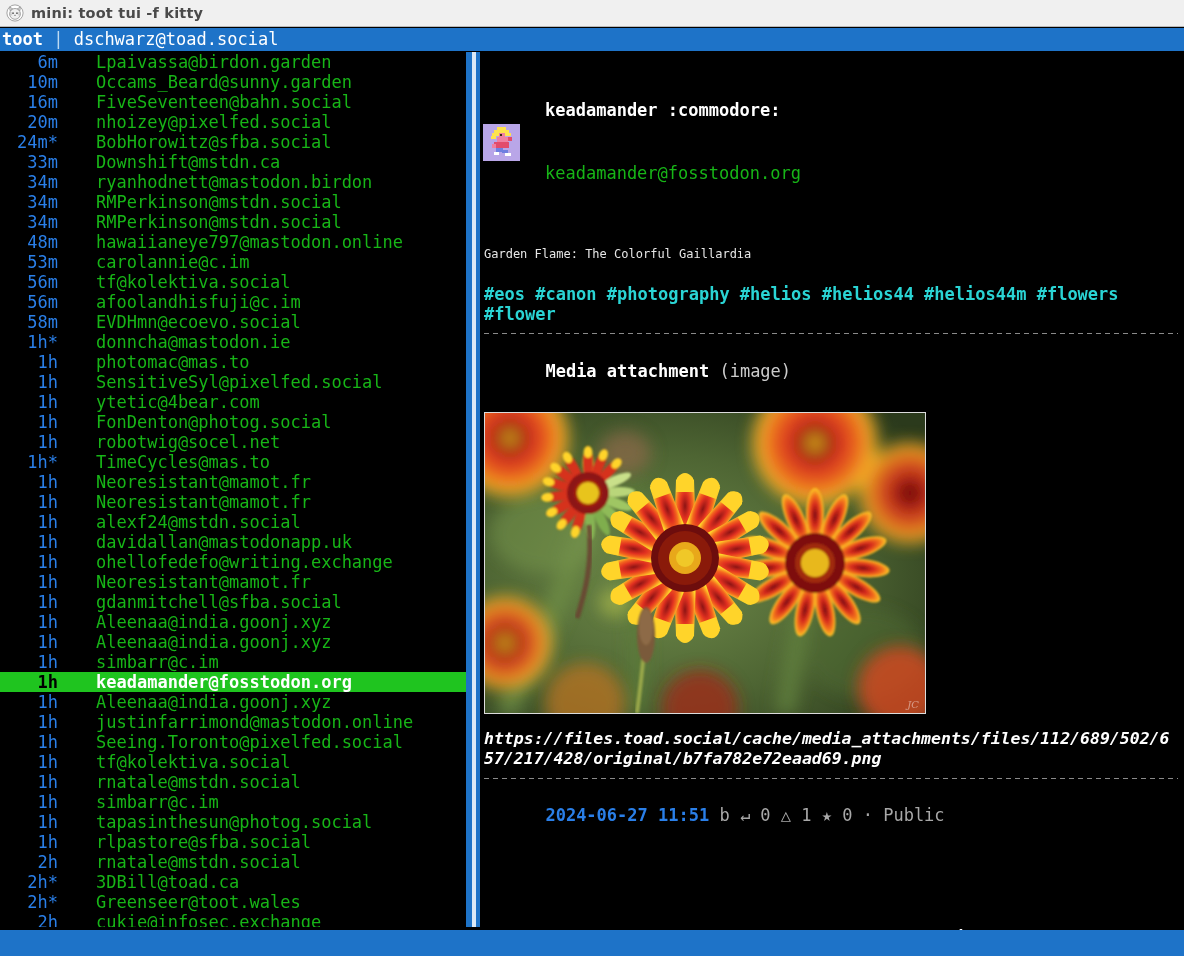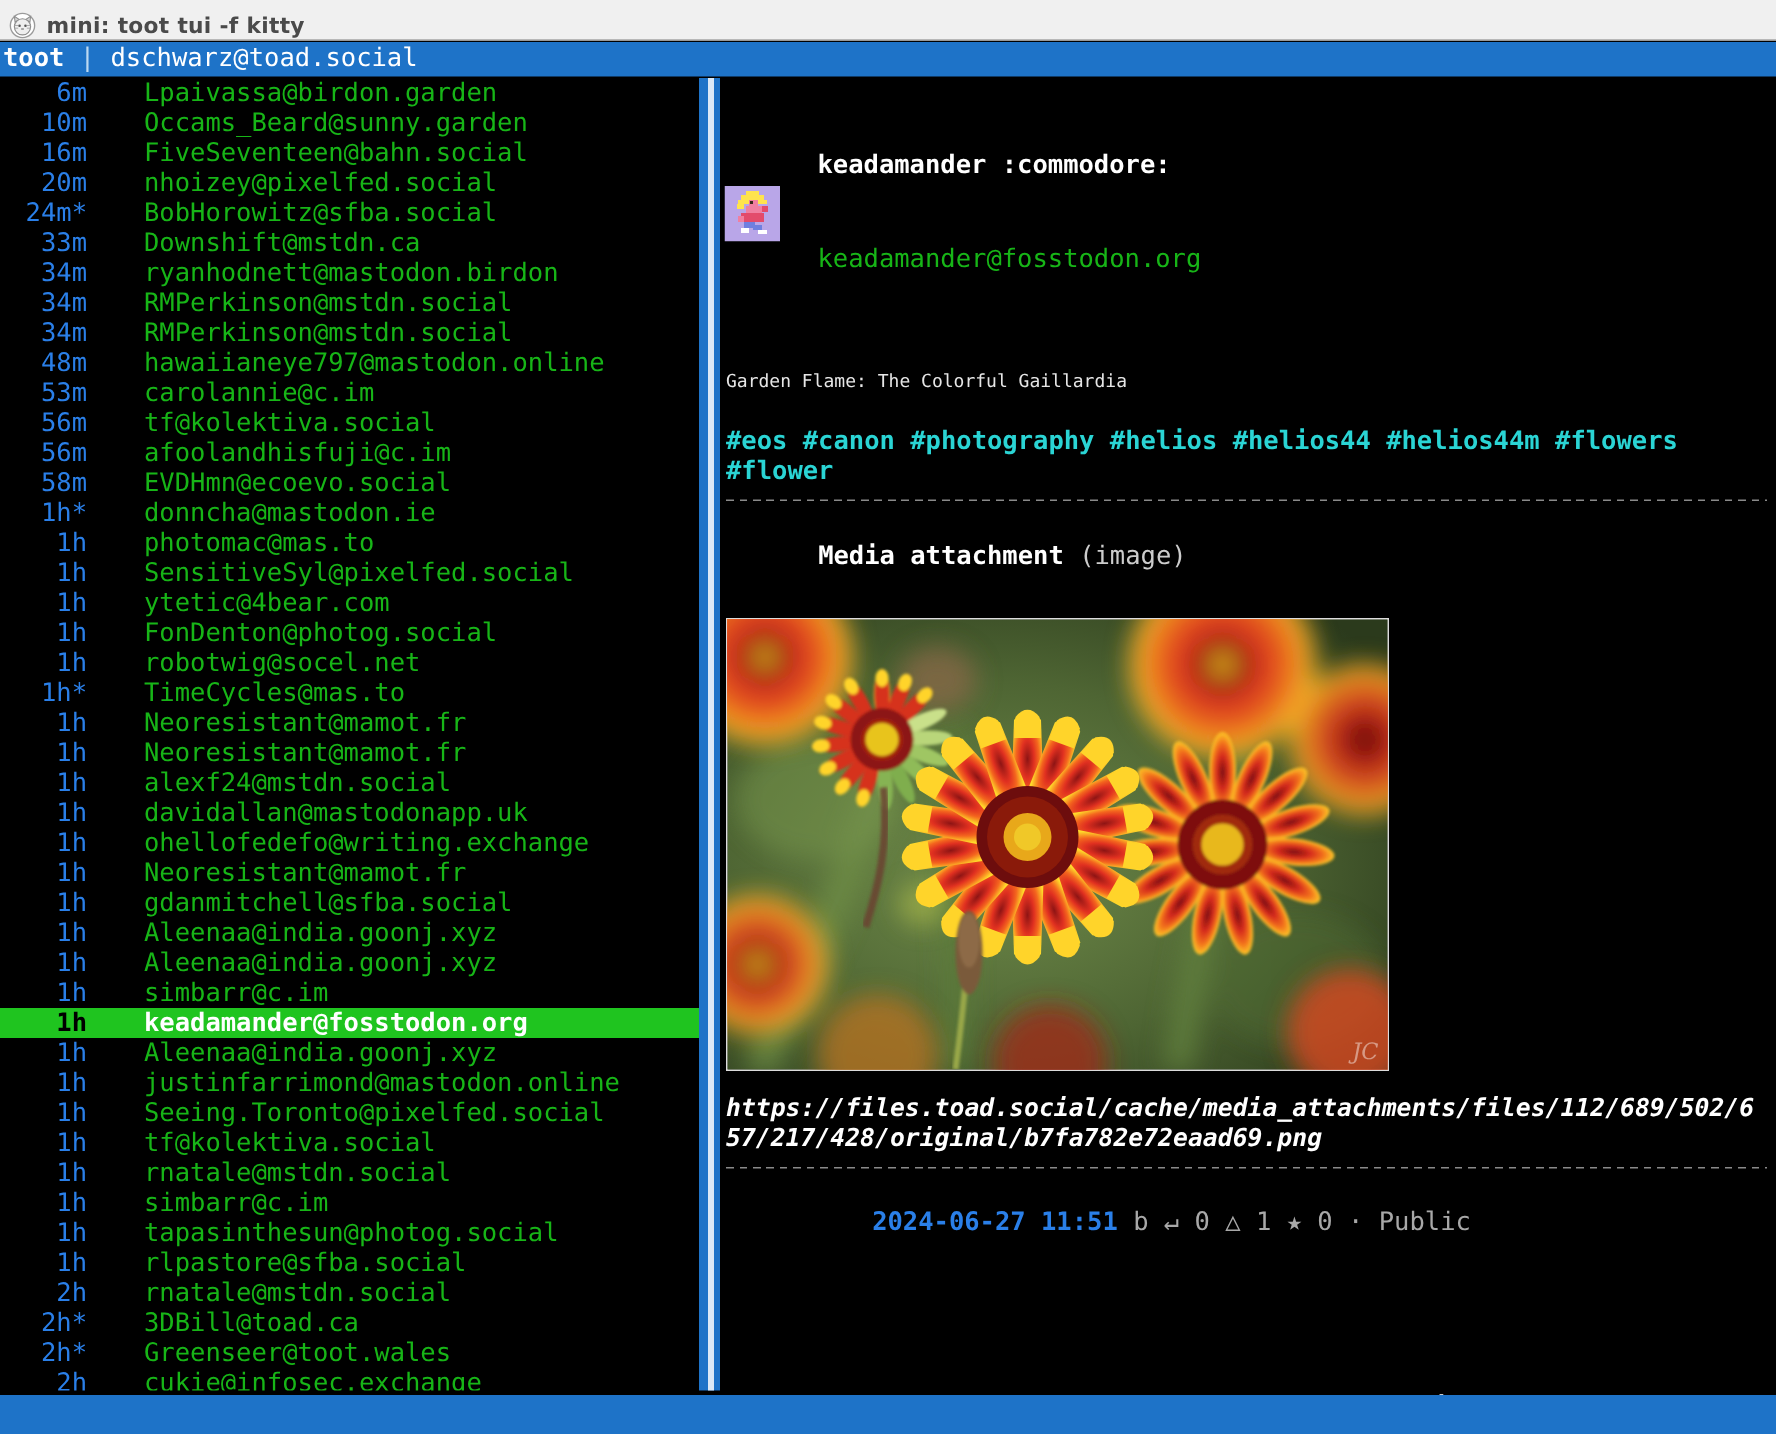--- a/index.html
+++ b/index.html
@@ -8,21 +8,21 @@
     font-family:"DejaVu Sans Mono","Liberation Mono",monospace;
     -webkit-font-smoothing:antialiased;
   }
   #app{position:relative;width:1184px;height:956px;background:#000;}
 
   
   .titlebar{
     position:absolute;left:0;top:0;width:1184px;height:27px;
     background:#f0f0f0;
     border-bottom:1px solid #b8b8b8;
-    display:flex;align-items:flex-end;
+    display:flex;align-items:center;
     box-sizing:border-box;
   }
   .titlebar .tb-icon{
     width:18px;height:18px;margin-left:6px;margin-right:7px;
     flex:0 0 auto;display:block;
   }
   .titlebar .tb-text{
     font-family:"DejaVu Sans","Liberation Sans",sans-serif;
     font-size:14.5px;font-weight:bold;color:#4a4a4a;
     letter-spacing:0.2px;white-space:pre;
@@ -109,34 +109,34 @@
   .media-label .ml-bold{color:#ffffff;font-weight:bold;}
   .media-label .ml-dim{color:#cccccc;}
 
   .photo-wrap{
     margin-top:11px;margin-left:4px;width:442px;height:302px;
     border:1px solid #dcdcdc;box-sizing:border-box;position:relative;overflow:hidden;
     background:#2d3a1e;
   }
   .photo{position:absolute;inset:0;}
   .sig{
-    position:absolute;right:6px;bottom:3px;font-size:15px;color:rgba(255,255,255,.45);
+    position:absolute;right:6px;bottom:3px;font-size:10px;color:rgba(255,255,255,.45);
     font-family:"DejaVu Serif","Liberation Serif",serif;font-style:italic;
   }
 
   .url{
     margin-top:15px;margin-left:4px;width:694px;
     font-size:16.5px;line-height:20px;color:#ffffff;
     font-style:italic;font-weight:bold;
     word-break:break-all;white-space:pre-wrap;
   }
   .meta{
     font-size:17px;line-height:20px;margin-top:6px;margin-left:4px;white-space:pre;
   }
-  .meta .m-date{color:#2a7fe8;font-weight:bold;margin-left:36px;}
+  .meta .m-date{color:#2a7fe8;font-weight:bold;}
   .meta .m-dim{color:#a8a8a8;}
 
   
   .cmdbar{
     position:absolute;left:484px;top:888px;width:700px;
     font-size:17px;line-height:20px;white-space:pre;
   }
   .cmdbar .k{color:#ffffff;font-weight:bold;}
   .cmdbar .w{color:#2a7fe8;}
   .cmdbar .sp{color:#2a7fe8;}

